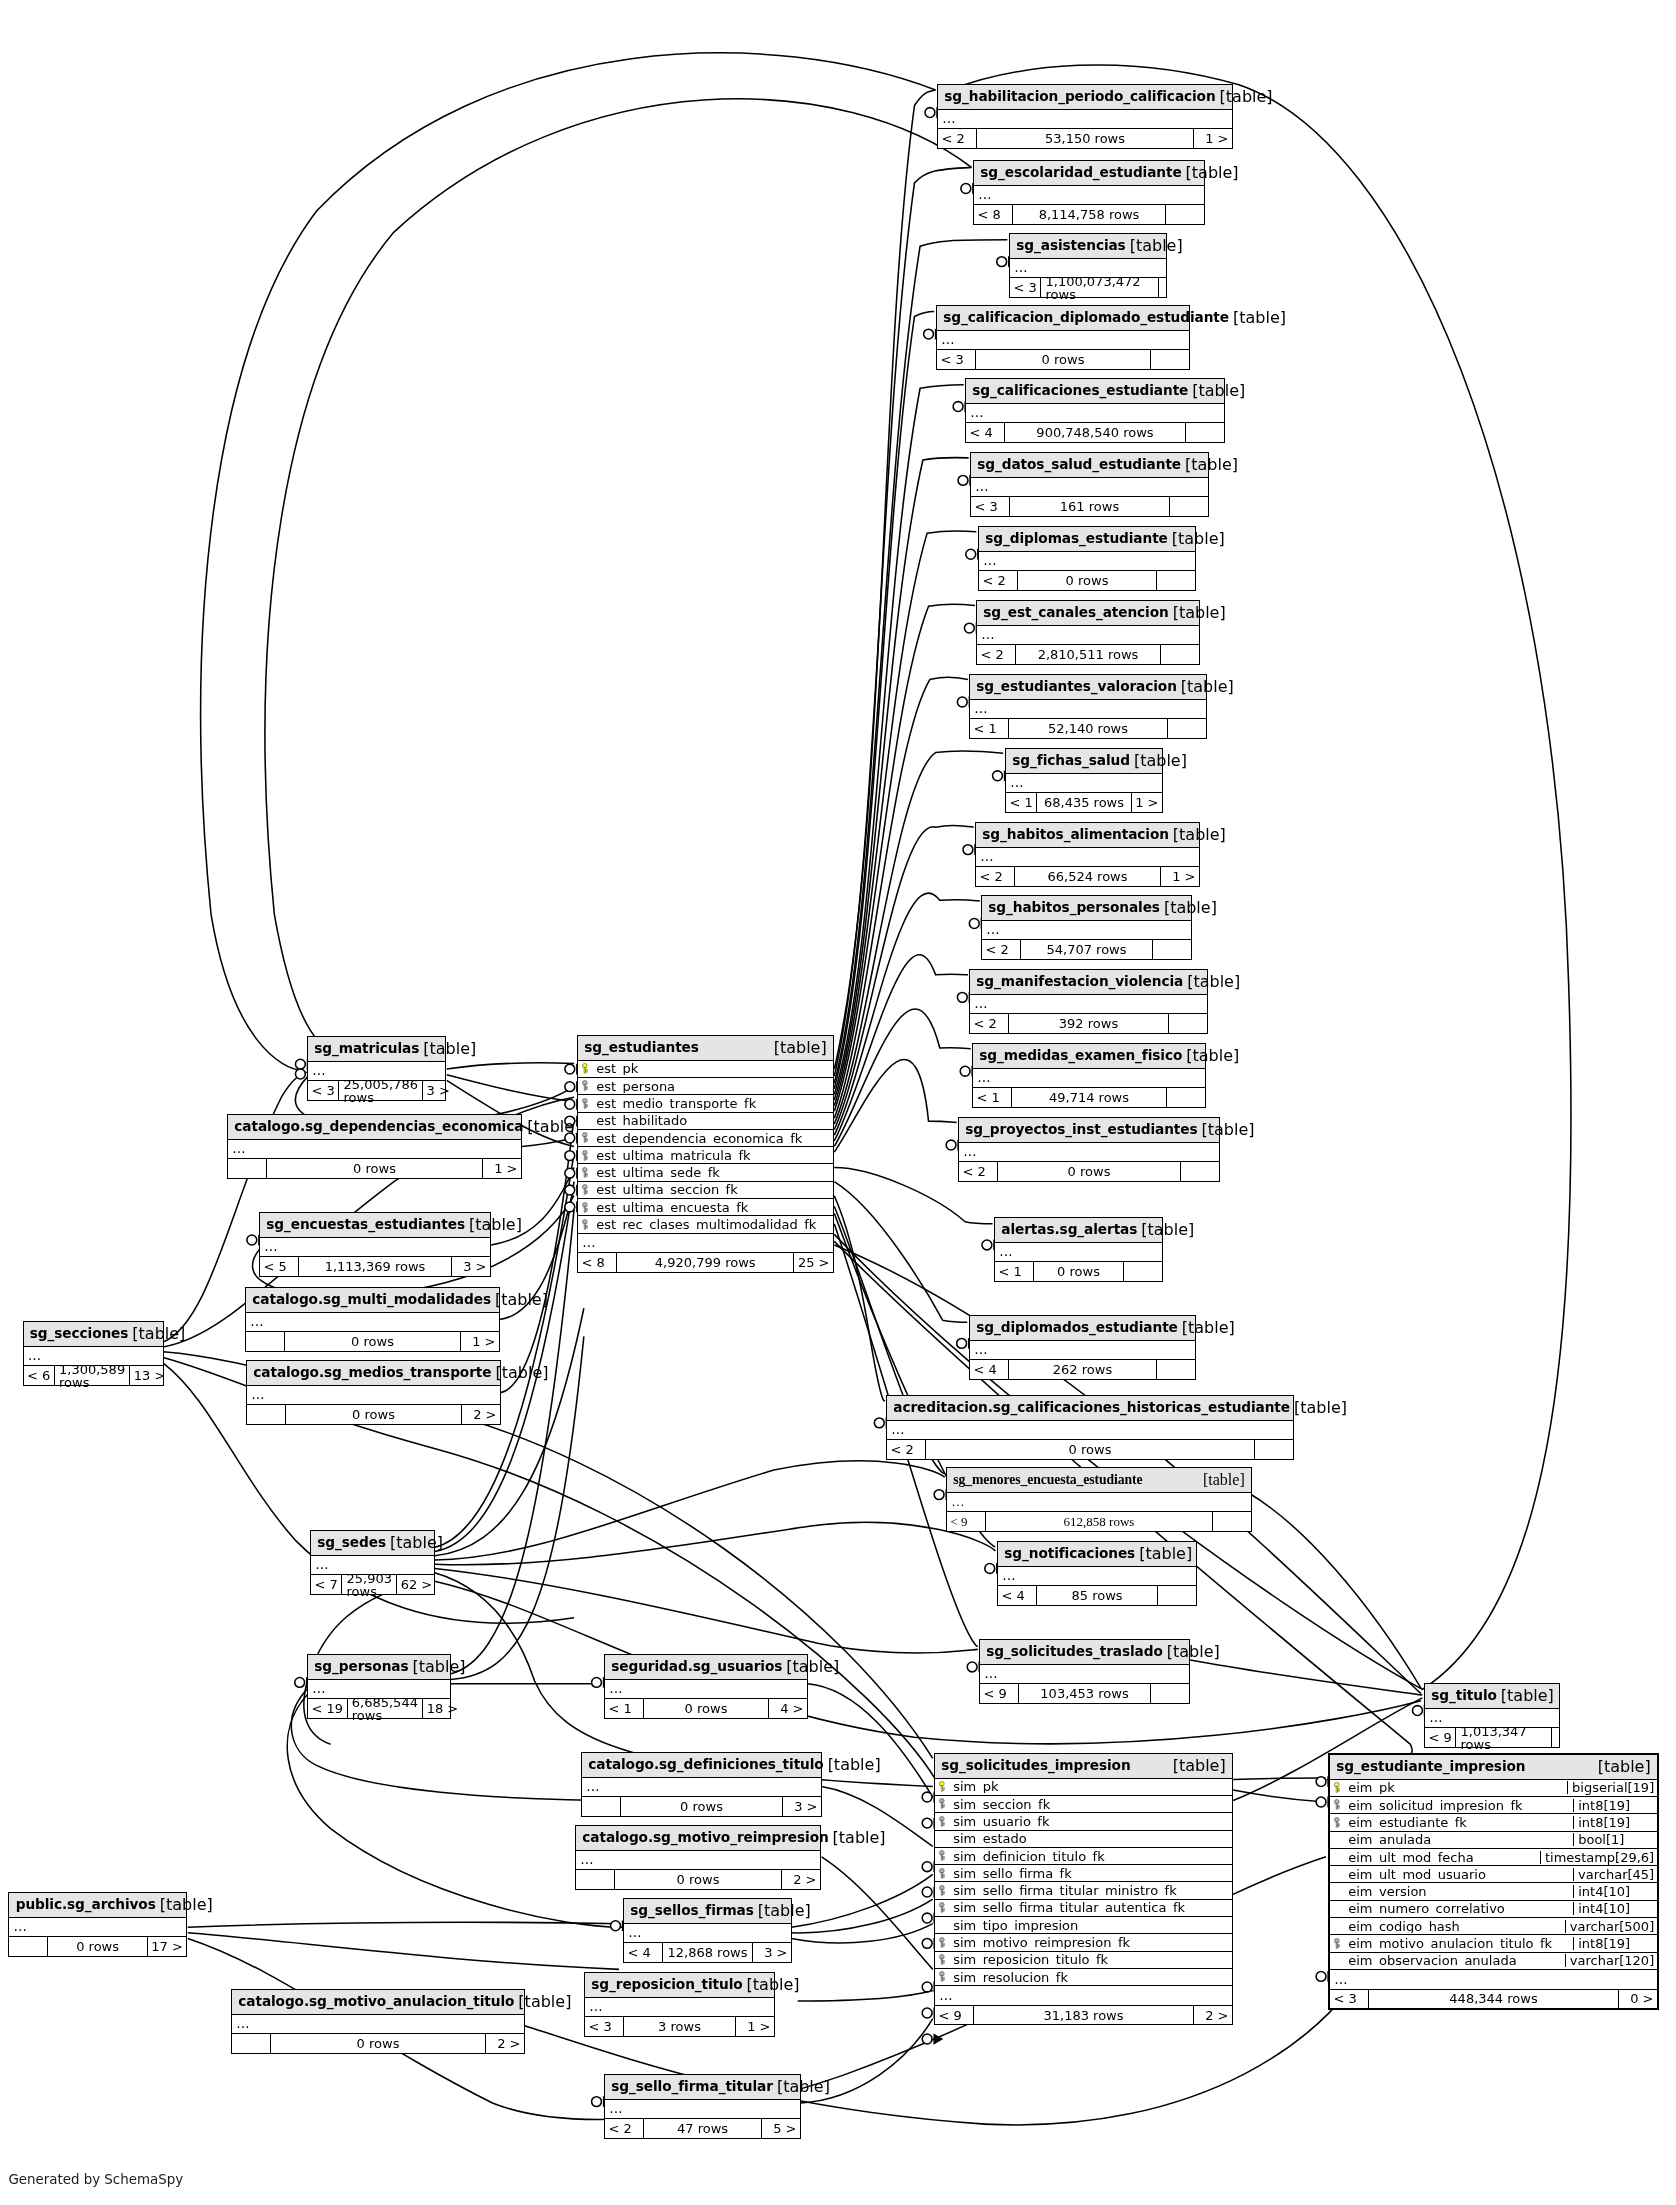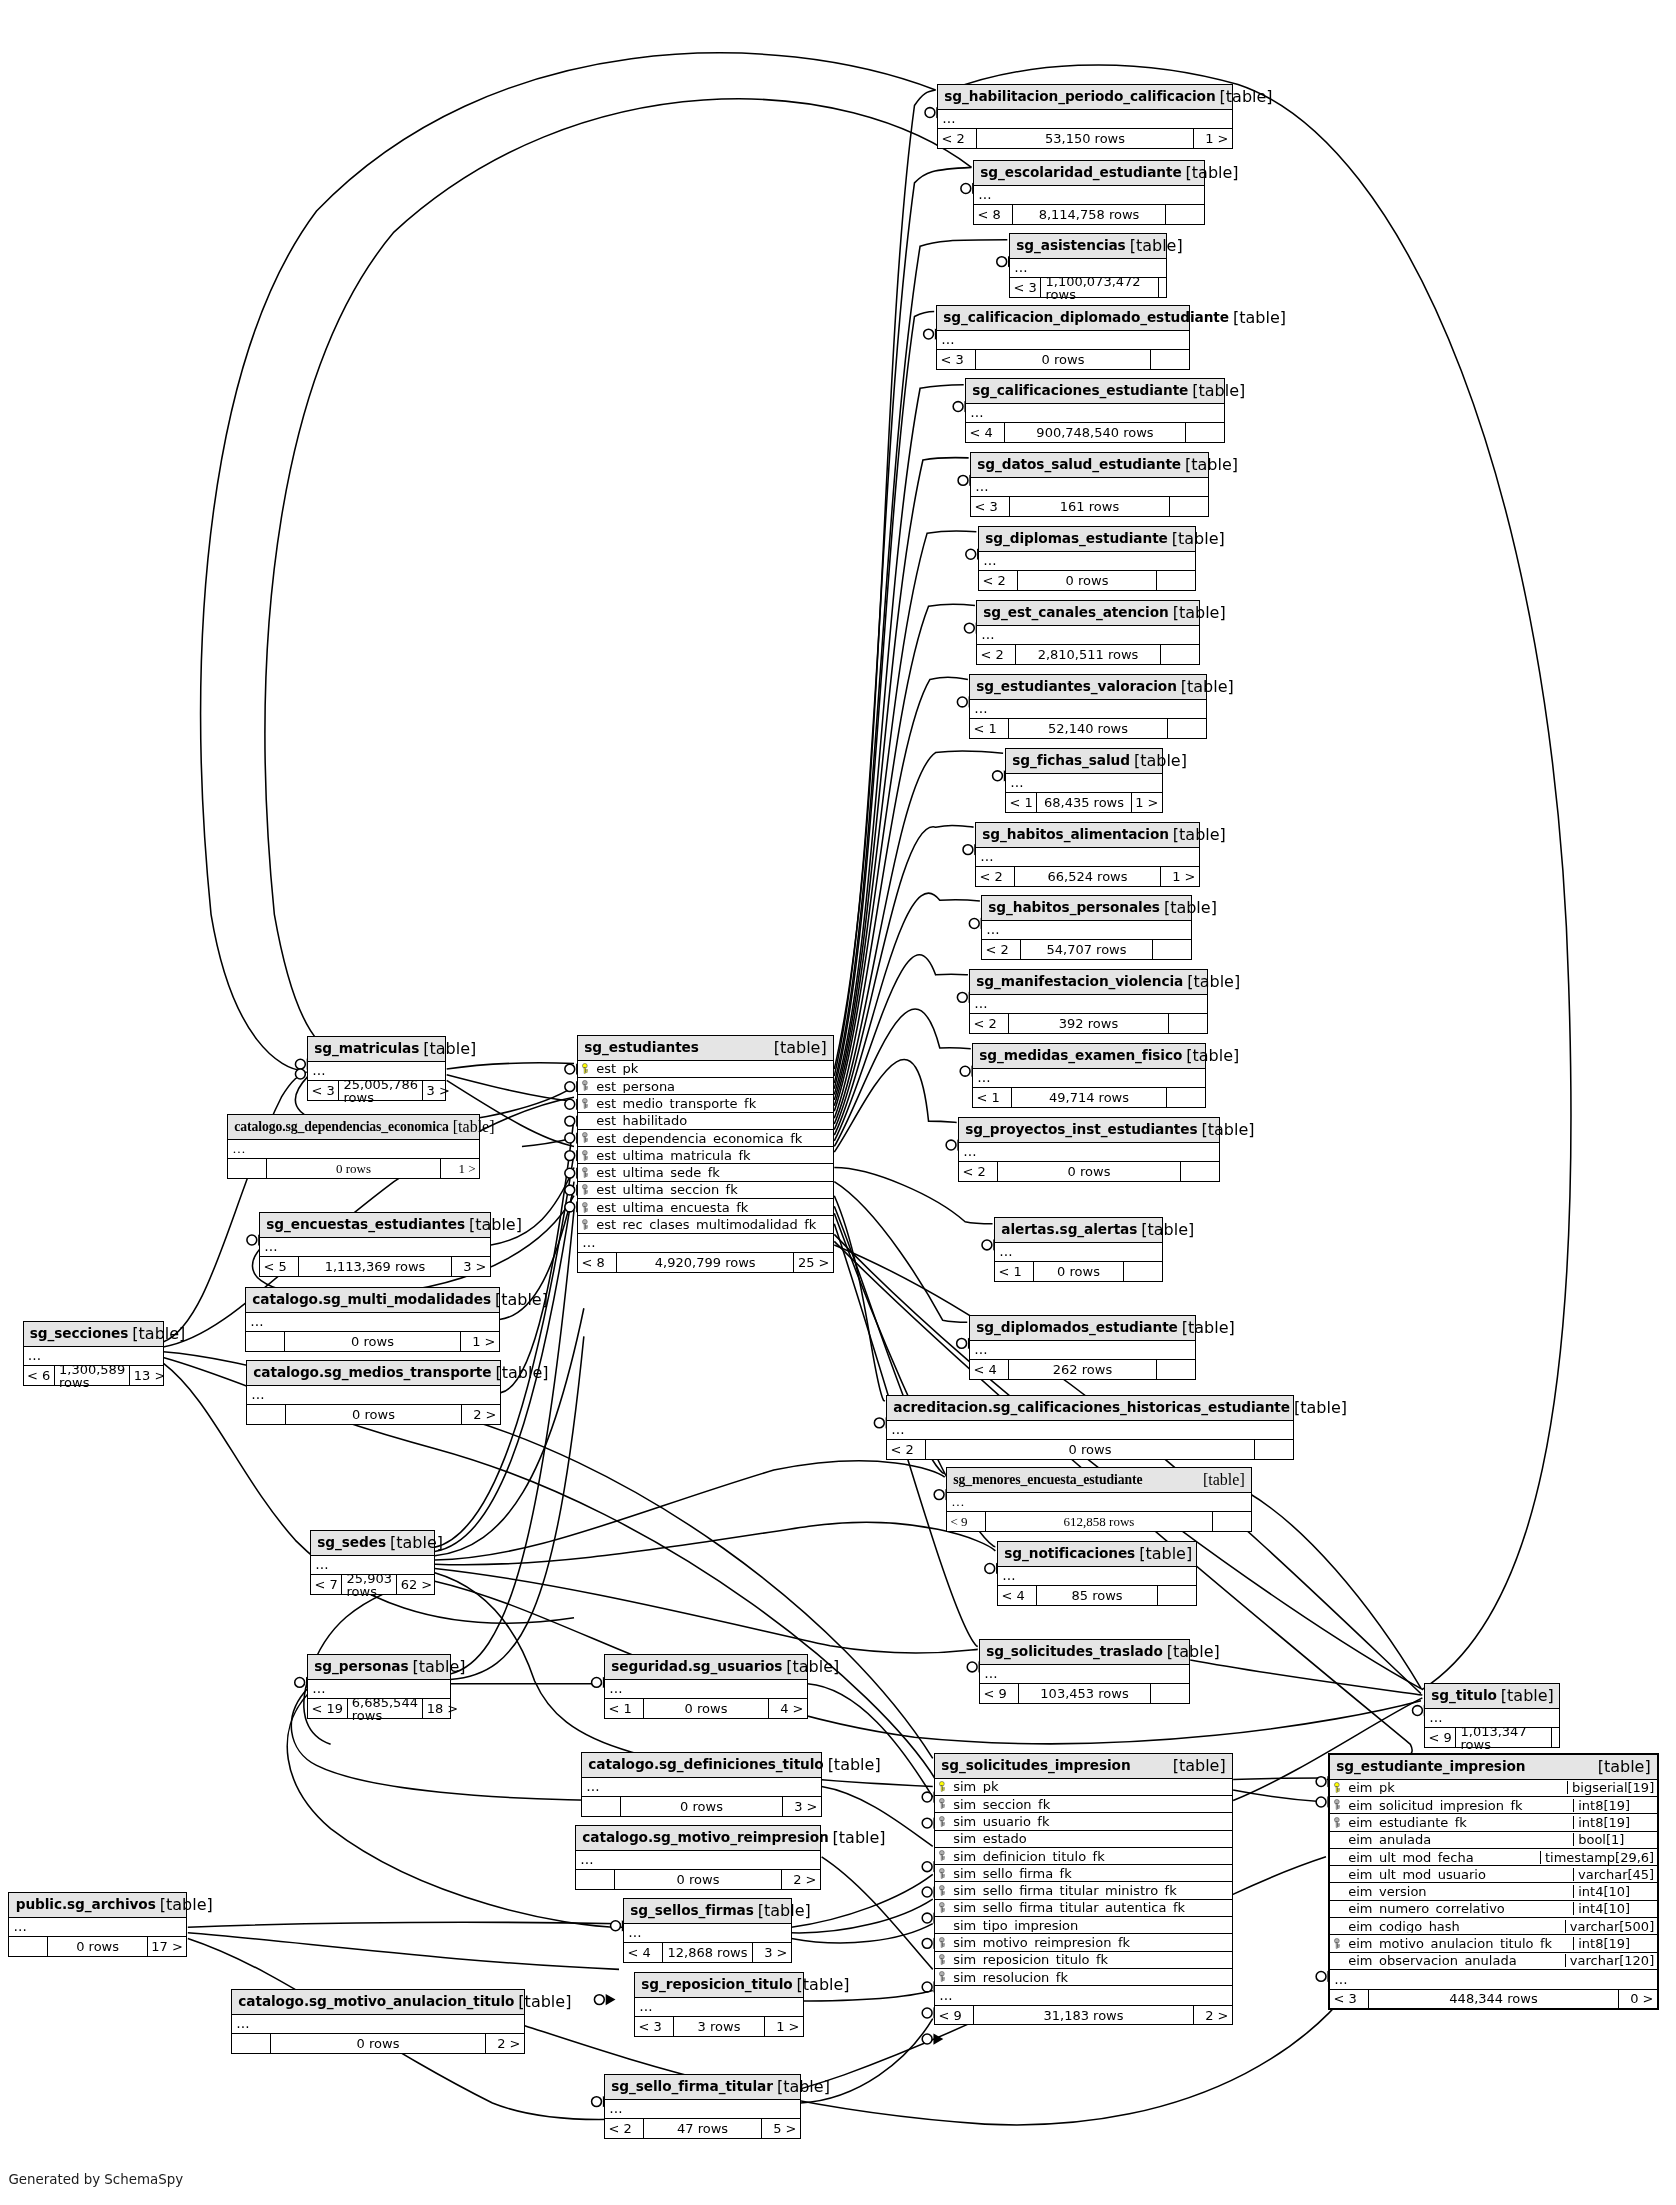--- a/index.html
+++ b/index.html
@@ -630,21 +630,21 @@
           <span class="tn-title">sg_matriculas</span>
           <span class="tn-kind">[table]</span>
         </div>
         <div class="tn-ellipsis">…</div>
         <div class="tn-footer compact">
           <div class="tn-foot-left">&lt; 3</div>
           <div class="tn-foot-mid">25,005,786 rows</div>
           <div class="tn-foot-right">3 &gt;</div>
         </div>
       </div>
-      <div class="table-node" style="left: 227px; top: 1114px; width: 253px; font-family: Liberation Serif, serif;">
+      <div class="table-node" style="left: 227px; top: 1114px; width: 295px;">
         <div class="tn-header">
           <span class="tn-title">catalogo.sg_dependencias_economica</span>
           <span class="tn-kind">[table]</span>
         </div>
         <div class="tn-ellipsis">…</div>
         <div class="tn-footer">
           <div class="tn-foot-left"></div>
           <div class="tn-foot-mid">0 rows</div>
           <div class="tn-foot-right">1 &gt;</div>
         </div>
@@ -786,21 +786,21 @@
           <span class="tn-title">catalogo.sg_motivo_anulacion_titulo</span>
           <span class="tn-kind">[table]</span>
         </div>
         <div class="tn-ellipsis">…</div>
         <div class="tn-footer">
           <div class="tn-foot-left"></div>
           <div class="tn-foot-mid">0 rows</div>
           <div class="tn-foot-right">2 &gt;</div>
         </div>
       </div>
-      <div class="table-node" style="left: 634px; top: 1972px; width: 170px;">
+      <div class="table-node" style="left: 584px; top: 1972px; width: 191px;">
         <div class="tn-header">
           <span class="tn-title">sg_reposicion_titulo</span>
           <span class="tn-kind">[table]</span>
         </div>
         <div class="tn-ellipsis">…</div>
         <div class="tn-footer">
           <div class="tn-foot-left">&lt; 3</div>
           <div class="tn-foot-mid">3 rows</div>
           <div class="tn-foot-right">1 &gt;</div>
         </div>

